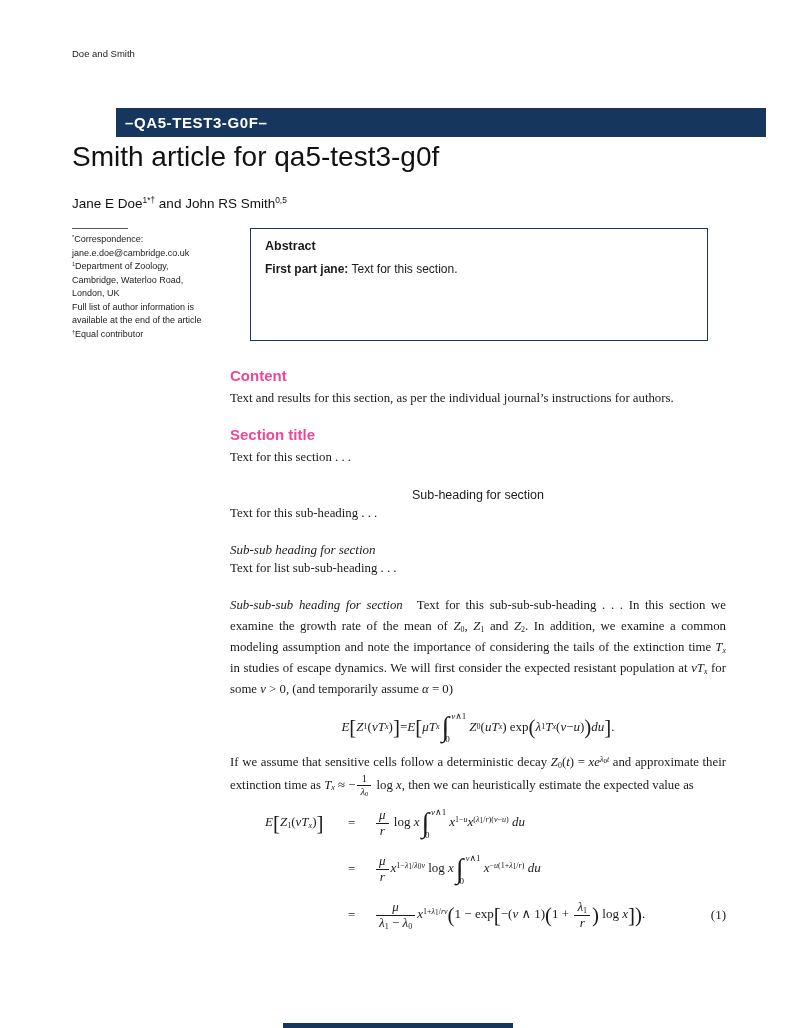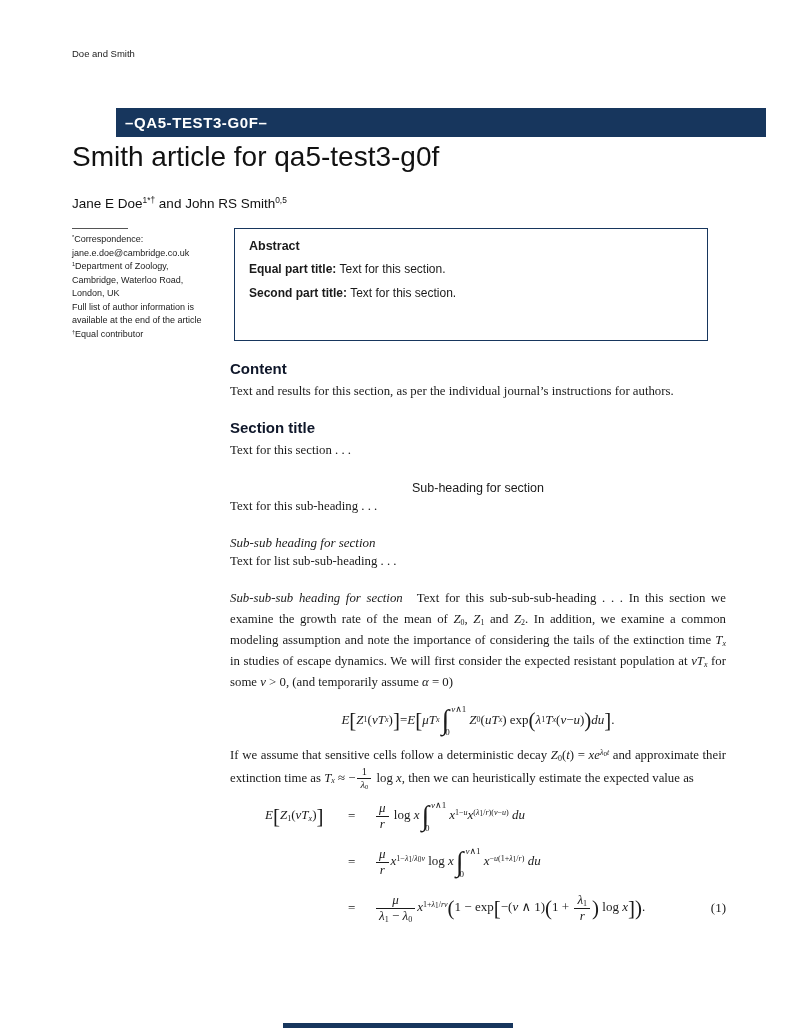--- a/index.html
+++ b/index.html
@@ -15,28 +15,28 @@
 
   .title{position:absolute;left:72px;top:141px;width:640px;
         font:500 28px/1.15 "Liberation Sans",sans-serif;color:#111;}
 
   .authors{position:absolute;left:72px;top:196px;
         font:13.5px "Liberation Sans",sans-serif;color:#111;}
 
   .cols{position:absolute;left:72px;top:228px;width:636px;display:flex;}
   .sidebar{width:152px;flex:0 0 152px;font:9px/13.5px "Liberation Sans",sans-serif;color:#1a1a1a;}
   .sidebar-rule{width:56px;border-top:1px solid #555;margin-bottom:4px;}
-  .abstract-box{flex:1;margin-left:10px;border:1.6px solid #17365D;box-sizing:border-box;
+  .abstract-box{flex:1;margin-left:26px;border:1.6px solid #17365D;box-sizing:border-box;
         padding:10px 14px 4px;font-family:"Liberation Sans",sans-serif;}
   .abstract-heading{font:700 12.5px "Liberation Sans",sans-serif;margin-bottom:8px;}
   .abstract-item{font:12px/1.35 "Liberation Sans",sans-serif;margin-top:8px;}
   .abstract-item b{font-weight:700;}
 
   .main{position:absolute;left:230px;top:356px;width:496px;}
-  .h-main{font:700 15px/18px "Liberation Sans",sans-serif;color:#0f172a;margin:4px 0 3px;}
+  .h-main{font:700 15px/18px "Liberation Sans",sans-serif;color:#ec4899;margin:11px 0 3px;}
   .body-par{font:12.8px/21px "Liberation Serif",serif;text-align:justify;margin:0;}
   .mt-section{margin-top:17px;}
   .subheading{font:12.5px/16px "Liberation Sans",sans-serif;margin:19px 0 0;text-align:center;}
   .subsubheading{font:italic 13px/17px "Liberation Serif",serif;margin:17px 0 0;}
   .runin{margin-top:16px;}
   .runin-head{font-style:italic;margin-right:14px;}
 
   .display-eq{margin:6px 0 4px;min-height:42px;display:flex;align-items:center;justify-content:center;
         font:13px "Liberation Serif",serif;}
 
@@ -87,22 +87,21 @@
       <div><sup>1</sup>Department of Zoology,</div>
       <div>Cambridge, Waterloo Road,</div>
       <div>London, UK</div>
       <div>Full list of author information is</div>
       <div>available at the end of the article</div>
       <div><sup>†</sup>Equal contributor</div>
     </div>
 
     <div class="abstract-box">
       <div class="abstract-heading">Abstract</div>
-      <div class="abstract-item"><b>Equal part title:</b><span> Text for this section.</span></div>
-      <div class="abstract-item"><b>Second part title:</b><span> Text for this section.</span></div>
+      <div class="abstract-item"><b>First part jane:</b><span> Text for this section.</span></div>
     </div>
   </div>
 
   <div class="main">
     <div class="h-main">Content</div>
     <p class="body-par">Text and results for this section, as per the individual journal’s instructions for authors.</p>
 
     <div class="h-main mt-section">Section title</div>
     <p class="body-par">Text for this section . . .</p>
 

